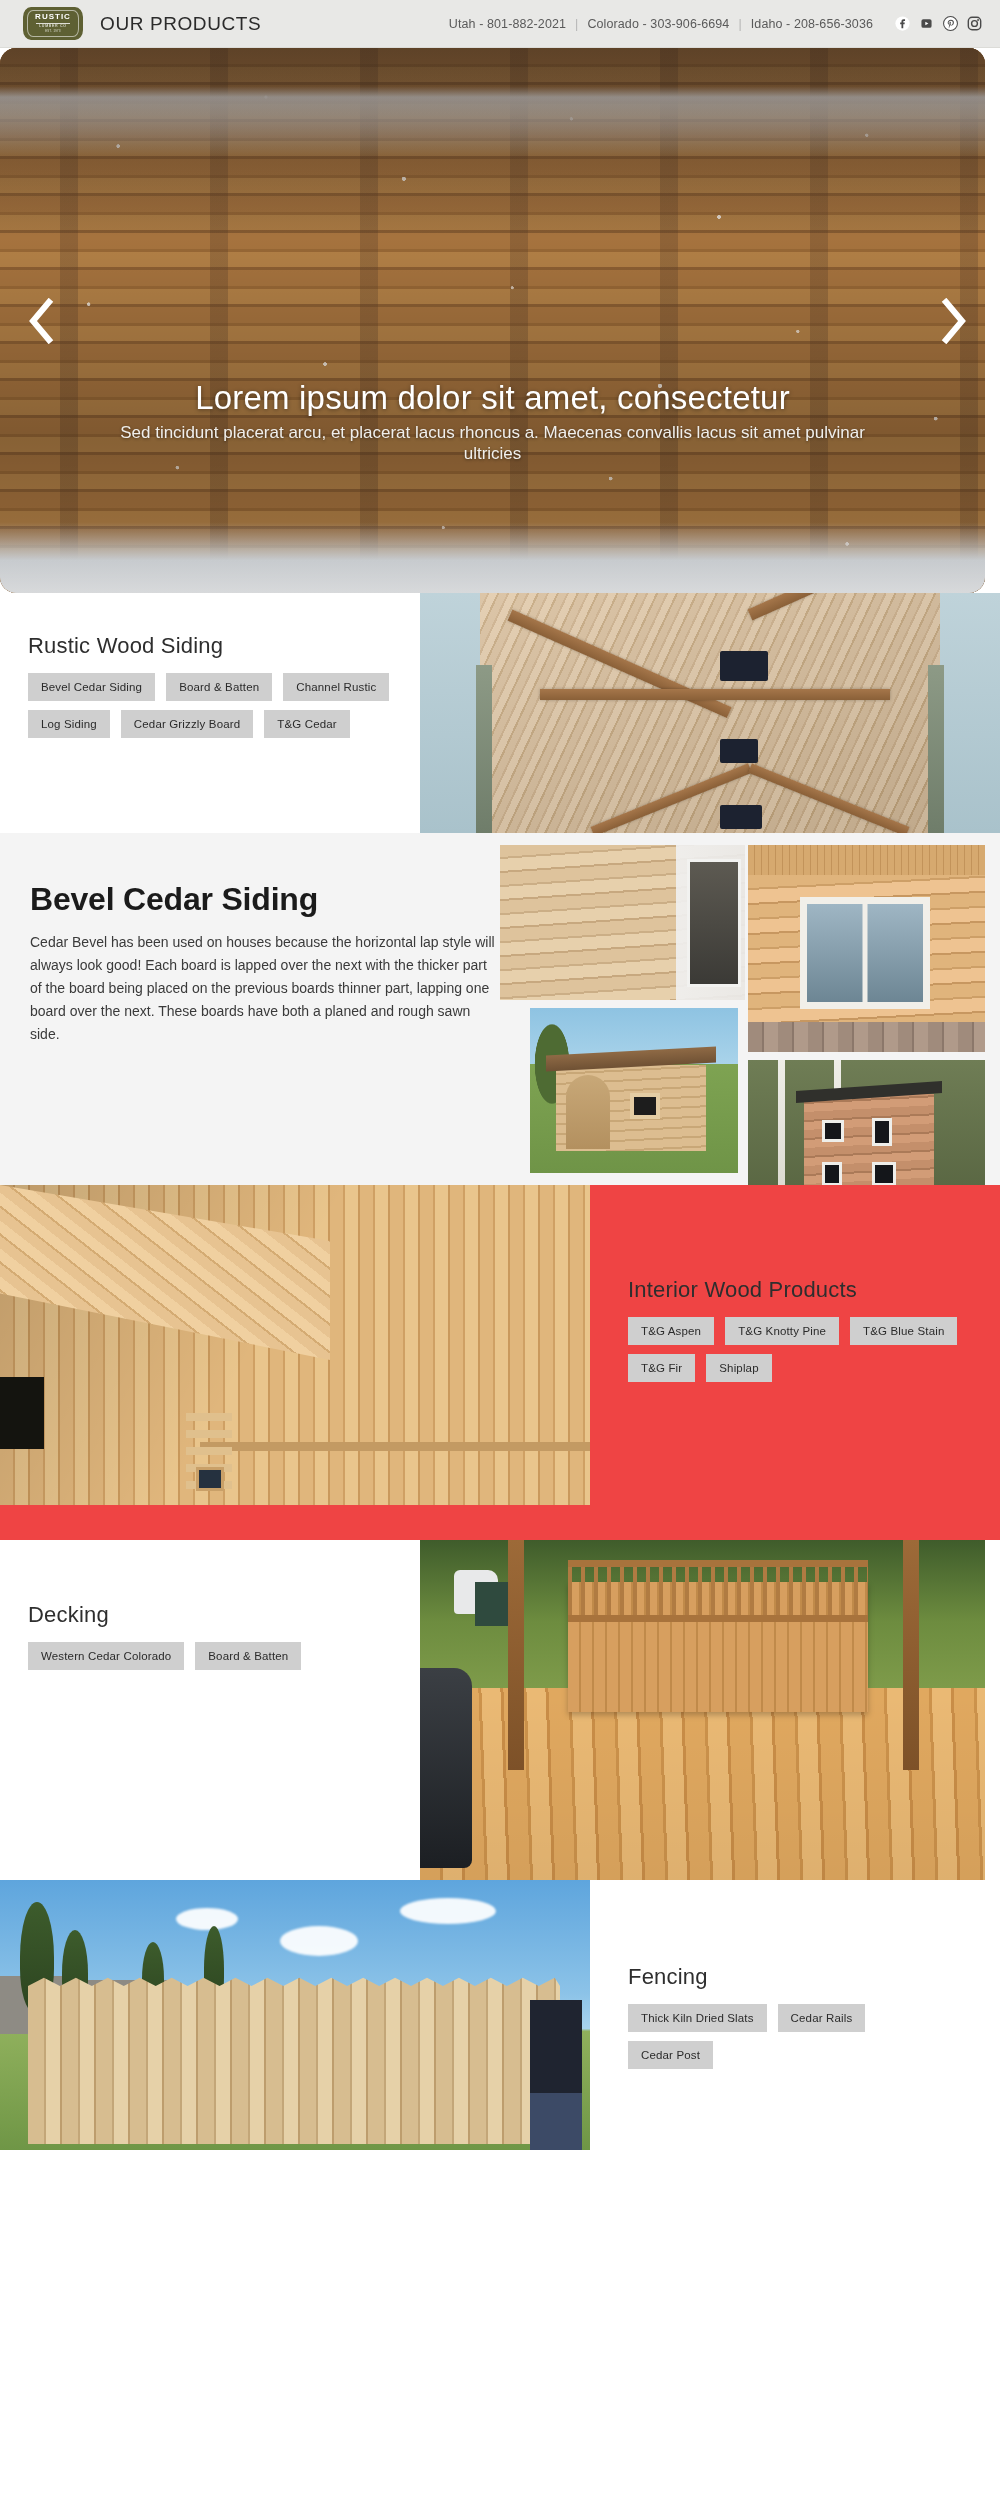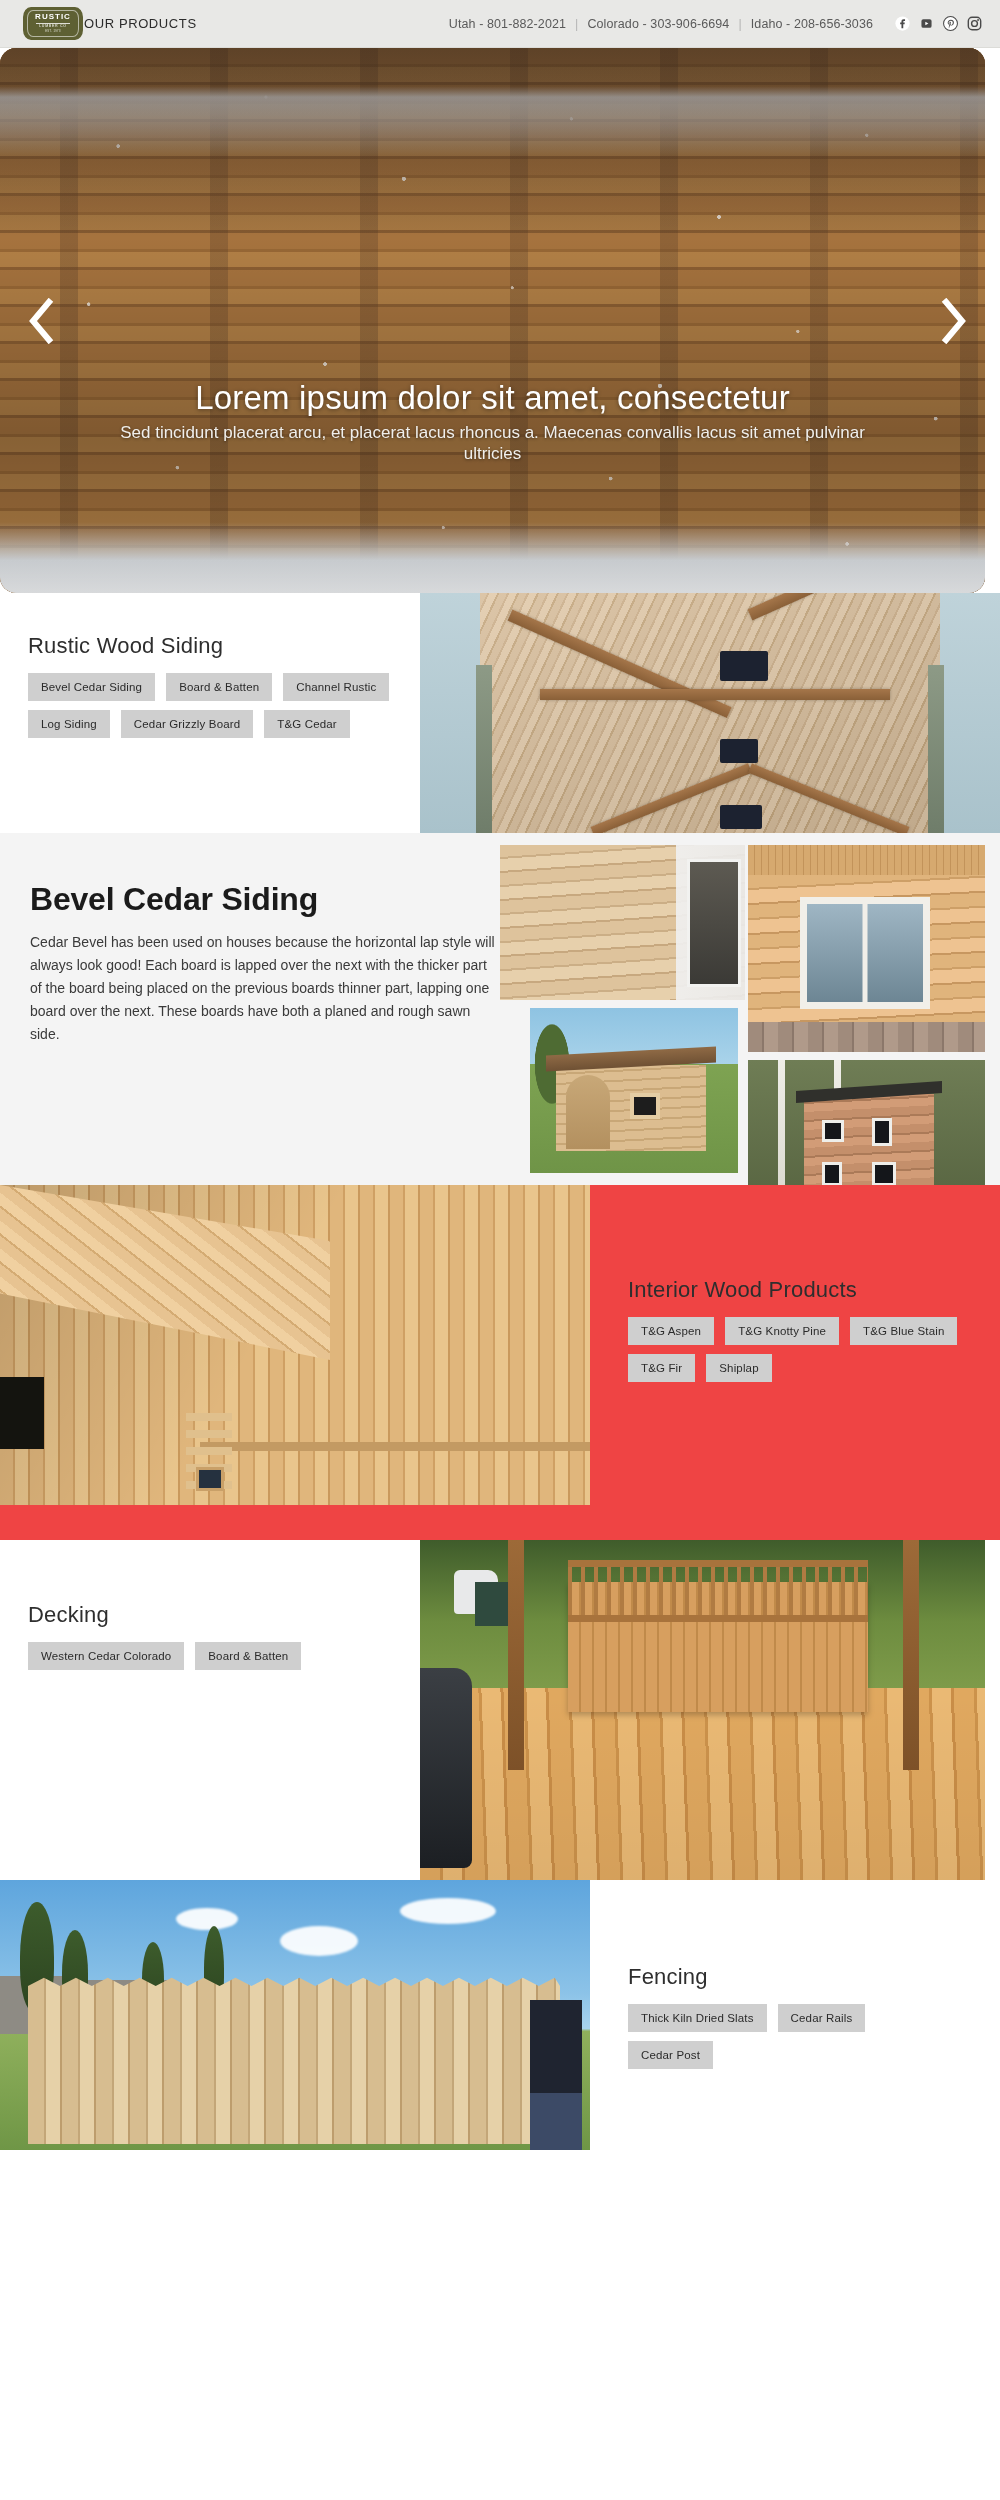--- a/index.html
+++ b/index.html
@@ -80,21 +80,22 @@
   }
   .logo-l3 {
     color: rgba(255,255,255,0.85);
     font-size: 2.6px;
     letter-spacing: 0.4px;
     margin-top: 2px;
     z-index: 2;
   }
 
   .site-title {
-    font-size: 13px;
+    margin-left: 16px;
+    font-size: 19px;
     letter-spacing: 0.6px;
     color: #2b2b2b;
     font-weight: 400;
   }
 
   .header-right {
     margin-left: auto;
     margin-right: 18px;
     display: flex;
     align-items: center;

